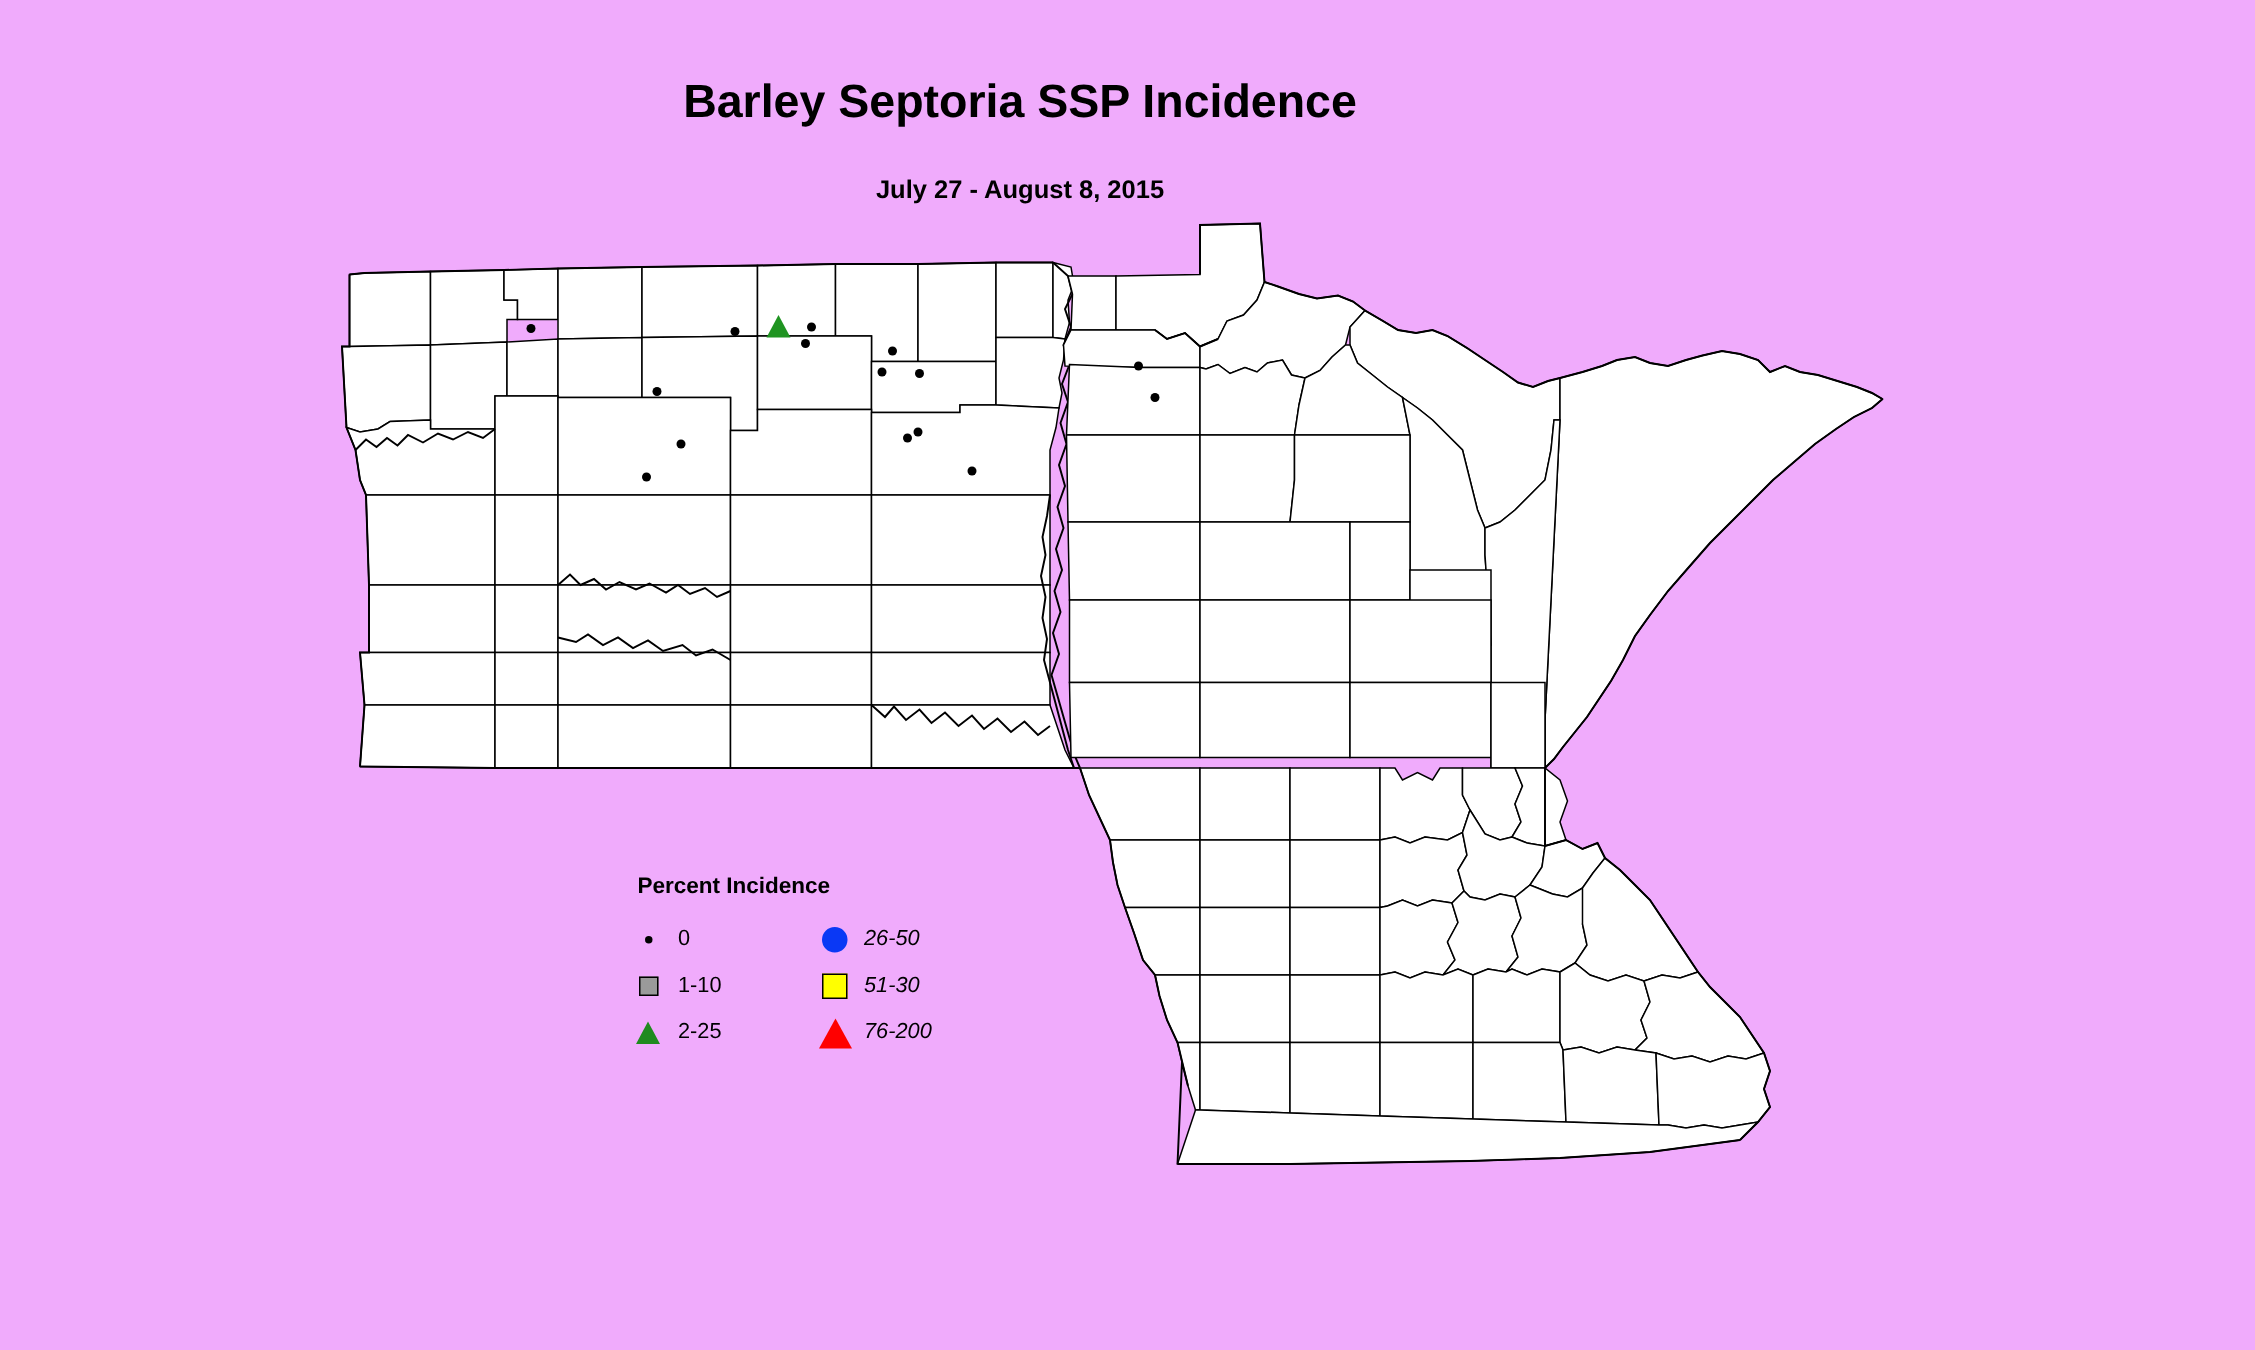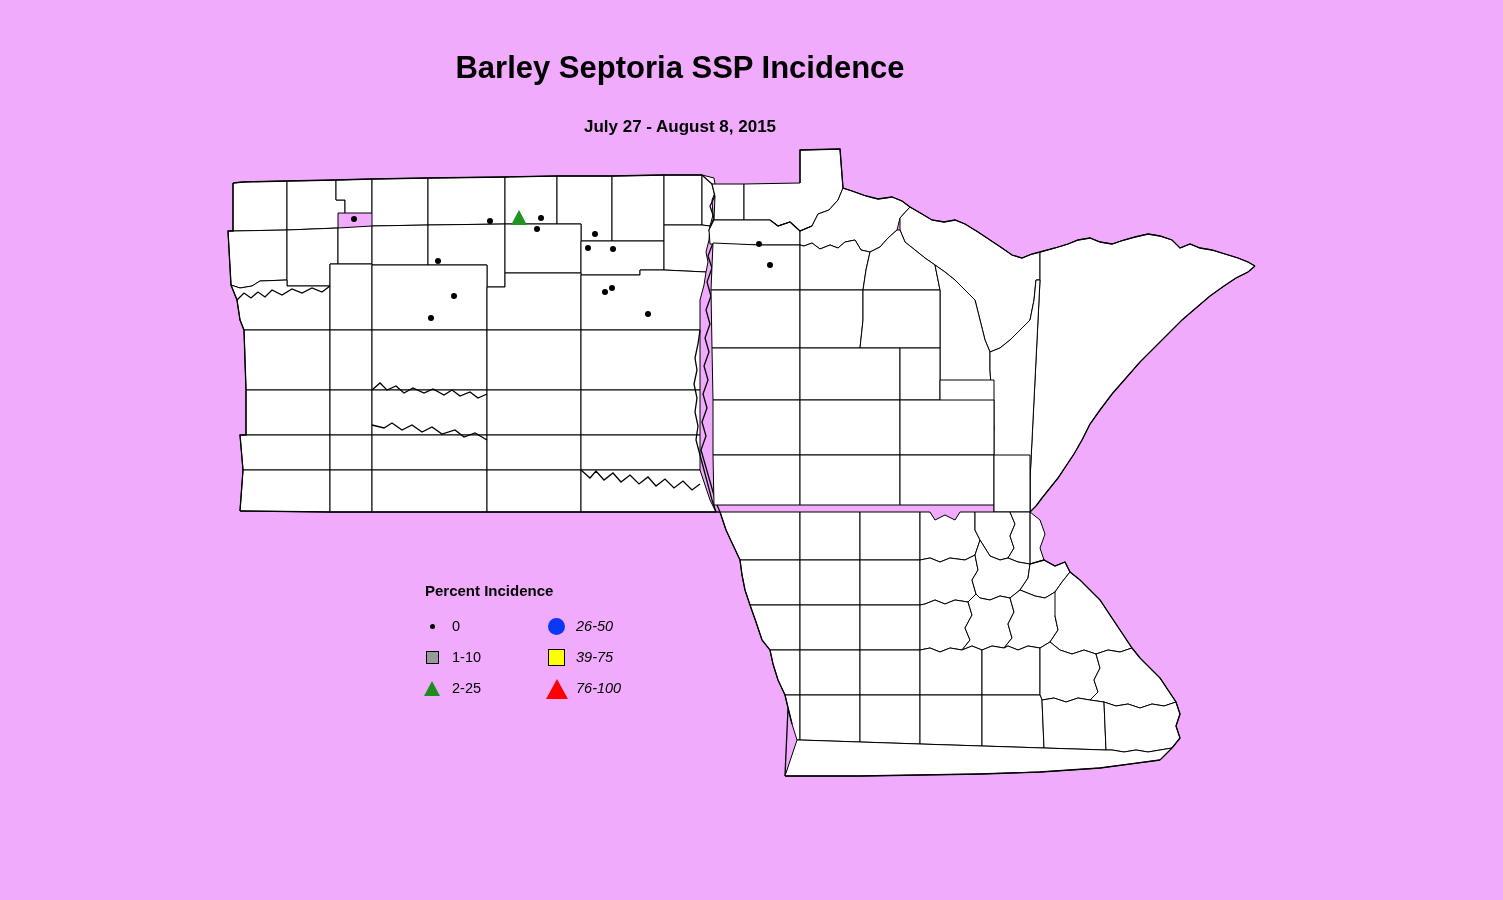--- a/index.html
+++ b/index.html
@@ -390,24 +390,24 @@
       <div class="legend-row">
         <span class="legend-sym">
             <span class="sym-circle-blue"></span>
           </span>
         <span class="legend-label">26-50</span>
       </div>
       <div class="legend-row">
         <span class="legend-sym">
             <span class="sym-square-yellow"></span>
           </span>
-        <span class="legend-label">39-75</span>
+        <span class="legend-label">51-30</span>
       </div>
       <div class="legend-row">
         <span class="legend-sym">
             <span class="sym-tri-red"></span>
           </span>
-        <span class="legend-label">76-100</span>
+        <span class="legend-label">76-200</span>
       </div>
     </div>
   </div>
 
 </div>
 
 </body></html>

